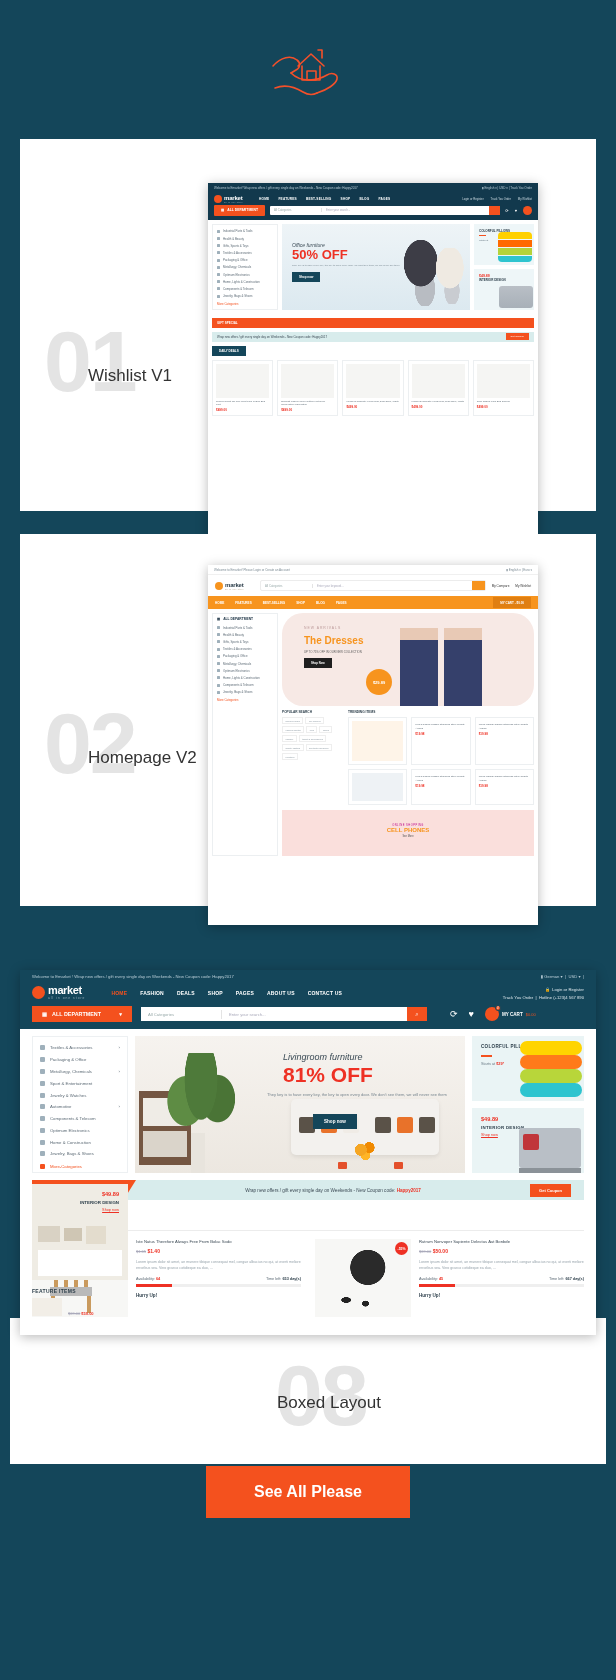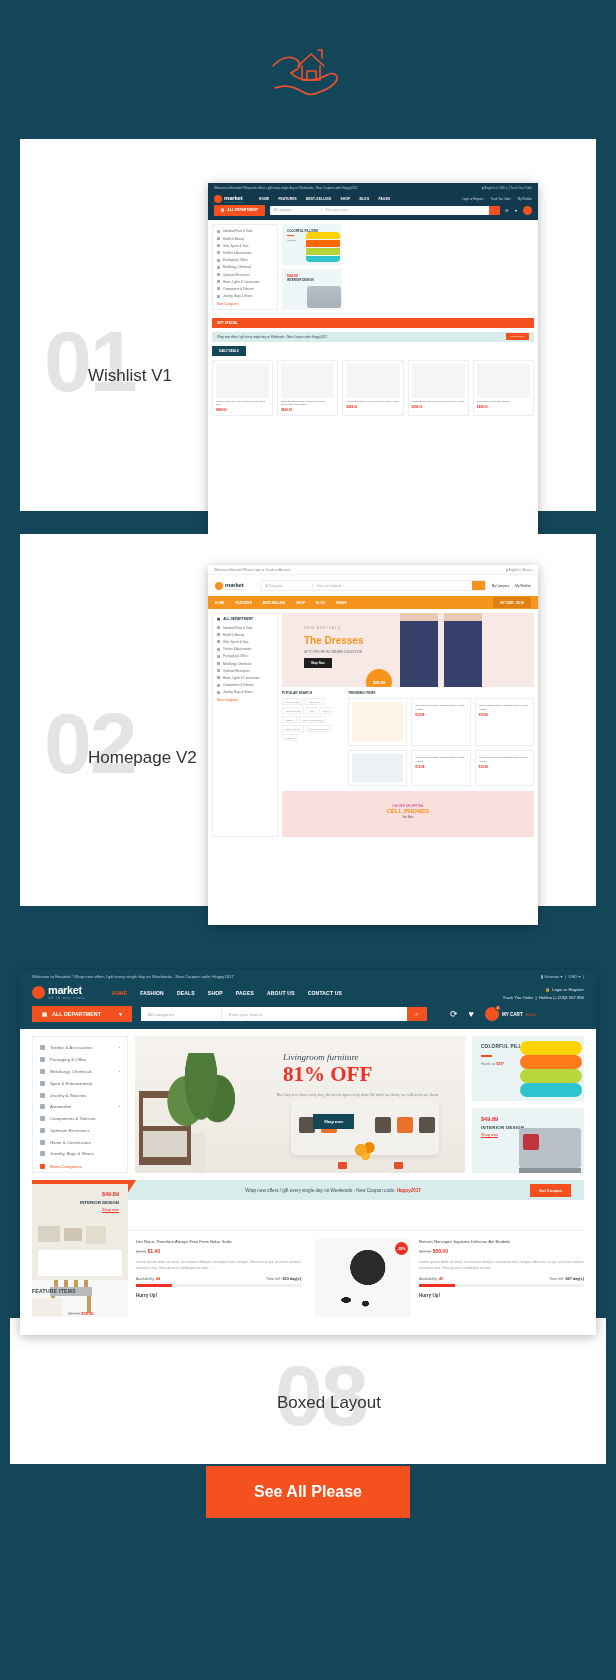--- a/index.html
+++ b/index.html
@@ -129,21 +129,21 @@
   .mini.light .logo-txt{ color:#2c3e4a; }
   .mini.light .logo-dot{ background:#f7941e; }
   .mini.light .logo-sub{ color:#b4a38c; }
   .mini.light .navbar { background:#f7941e; display:flex; align-items:center; padding:0 7px; height:13px; gap:11px;}
   .mini.light .navbar span { color:#fff; font-size:3.1px; font-weight:700;}
   .mini.light .navbar .cart { margin-left:auto; background:#e07f12; color:#fff; font-size:3px;
                               font-weight:700; padding:3.5px 7px; }
   .mini.light .srch2 { display:flex; align-items:center; gap:6px; margin-left:16px; flex:1;}
   .mini.light .sbox2 { flex:1; border:1px solid #ececec; border-radius:2px; display:flex; height:11px; align-items:center;}
   .mini.light .sbtn2 { width:13px; height:100%; background:#f7941e; }
-  .mini.light .dressbanner { height:74px; background:#f7e9e5; position:relative; overflow:hidden;}
+  .mini.light .dressbanner { height:93px; background:#f7e9e5; position:relative; overflow:hidden;border-radius:21px;}
   .mini.light .db-t1 { position:absolute; left:22px; top:13px; font-size:3.4px; color:#b99; letter-spacing:1px;}
   .mini.light .db-t2 { position:absolute; left:22px; top:22px; font-size:10px; color:#f7941e; font-weight:700;}
   .mini.light .db-t3 { position:absolute; left:22px; top:37px; font-size:2.8px; color:#5a5a5a;}
   .mini.light .db-b  { position:absolute; left:22px; top:45px; background:#1f1f1f; color:#fff;
                        font-size:2.8px; font-weight:700; padding:3px 7px;}
   .mini.light .db-circ{ position:absolute; left:84px; top:56px; width:26px;height:26px;border-radius:50%;
                         background:#f7941e; color:#fff; font-size:4px; font-weight:700;
                         display:flex;align-items:center;justify-content:center;}
   .mini.light .model { position:absolute; width:38px; height:78px; bottom:0;
      background:linear-gradient(#e8c9b5 0 16%, #35406b 16% 100%);}
@@ -184,21 +184,21 @@
   .big .sidebar { width:96px; border:1px solid #edf0f2; padding:5px 7px; height:137px;}
   .big .sb-i { font-size:4.3px; color:#5d6b76; padding:3.4px 0; display:flex; gap:5px; align-items:center;
                justify-content:space-between;}
   .big .sb-i .lft{display:flex;gap:5px;align-items:center;}
   .big .sb-i .sq{width:5px;height:5px;background:#9fb0bb;border-radius:1px;display:inline-block;}
   .big .sb-m { font-size:4.3px; color:#f4511e; padding-top:4px; display:flex;gap:5px;align-items:center;}
   .big .sb-m .sq{width:5px;height:5px;background:#f4511e;border-radius:1px;display:inline-block;}
 
   .big .main { flex:1; }
   .big .hero-bn { height:137px; position:relative; overflow:hidden;
-    background:linear-gradient(180deg,#f6f3ef 0%,#ece7e0 100%);font-family:Liberation Serif, serif; }
+    background:linear-gradient(180deg,#f6f3ef 0%,#ece7e0 100%); }
   .big .plant { position:absolute; left:28px; bottom:0; width:76px; height:120px;
     background:
       radial-gradient(ellipse at 50% 22%, #4e7a3a 0 30%, transparent 31%),
       radial-gradient(ellipse at 30% 40%, #5e8c44 0 24%, transparent 25%),
       radial-gradient(ellipse at 72% 38%, #4a7436 0 22%, transparent 23%),
       linear-gradient(#e8e4dd,#e8e4dd) 28px 80px/14px 40px no-repeat;}
   .big .shelf { position:absolute; left:4px; bottom:8px; width:52px; height:74px;
     background:linear-gradient(#6a4a35,#6a4a35); opacity:.92;}
   .big .shelf::before{content:"";position:absolute;left:4px;top:7px;width:44px;height:28px;background:#efece6;}
   .big .shelf::after{content:"";position:absolute;left:4px;top:40px;width:44px;height:26px;background:#d9d3c8;}
@@ -397,20 +397,32 @@
           </div>
         <div class="sb-i">
             <i class="sq"></i>
             <span>Components &amp; Telecom</span>
           </div>
         <div class="sb-i">
             <i class="sq"></i>
             <span>Jewelry, Bags &amp; Shoes</span>
           </div>
         <div class="sb-m">More Categories</div>
+      </div>
+      <div class="main">
+        <div class="banner">
+          <div class="bn-txt">
+            <div class="bn-k">Office furniture</div>
+            <div class="bn-o">50% OFF</div>
+            <div class="bn-p">They key is to have every key, the key to open every door. We don't see them, we will never see them</div>
+            <div class="bn-b">Shop now</div>
+          </div>
+          <div class="chair"></div>
+          <div class="chair2"></div>
+        </div>
       </div>
       <div class="rightcol">
         <div class="rc-card">
           <div class="rc-t">COLORFUL PILLOWS</div>
           <div class="rc-l"></div>
           <div class="rc-s">Starts at</div>
           <div class="pillows"></div>
         </div>
         <div class="rc-card">
           <div class="rc-p">$49.89</div>

